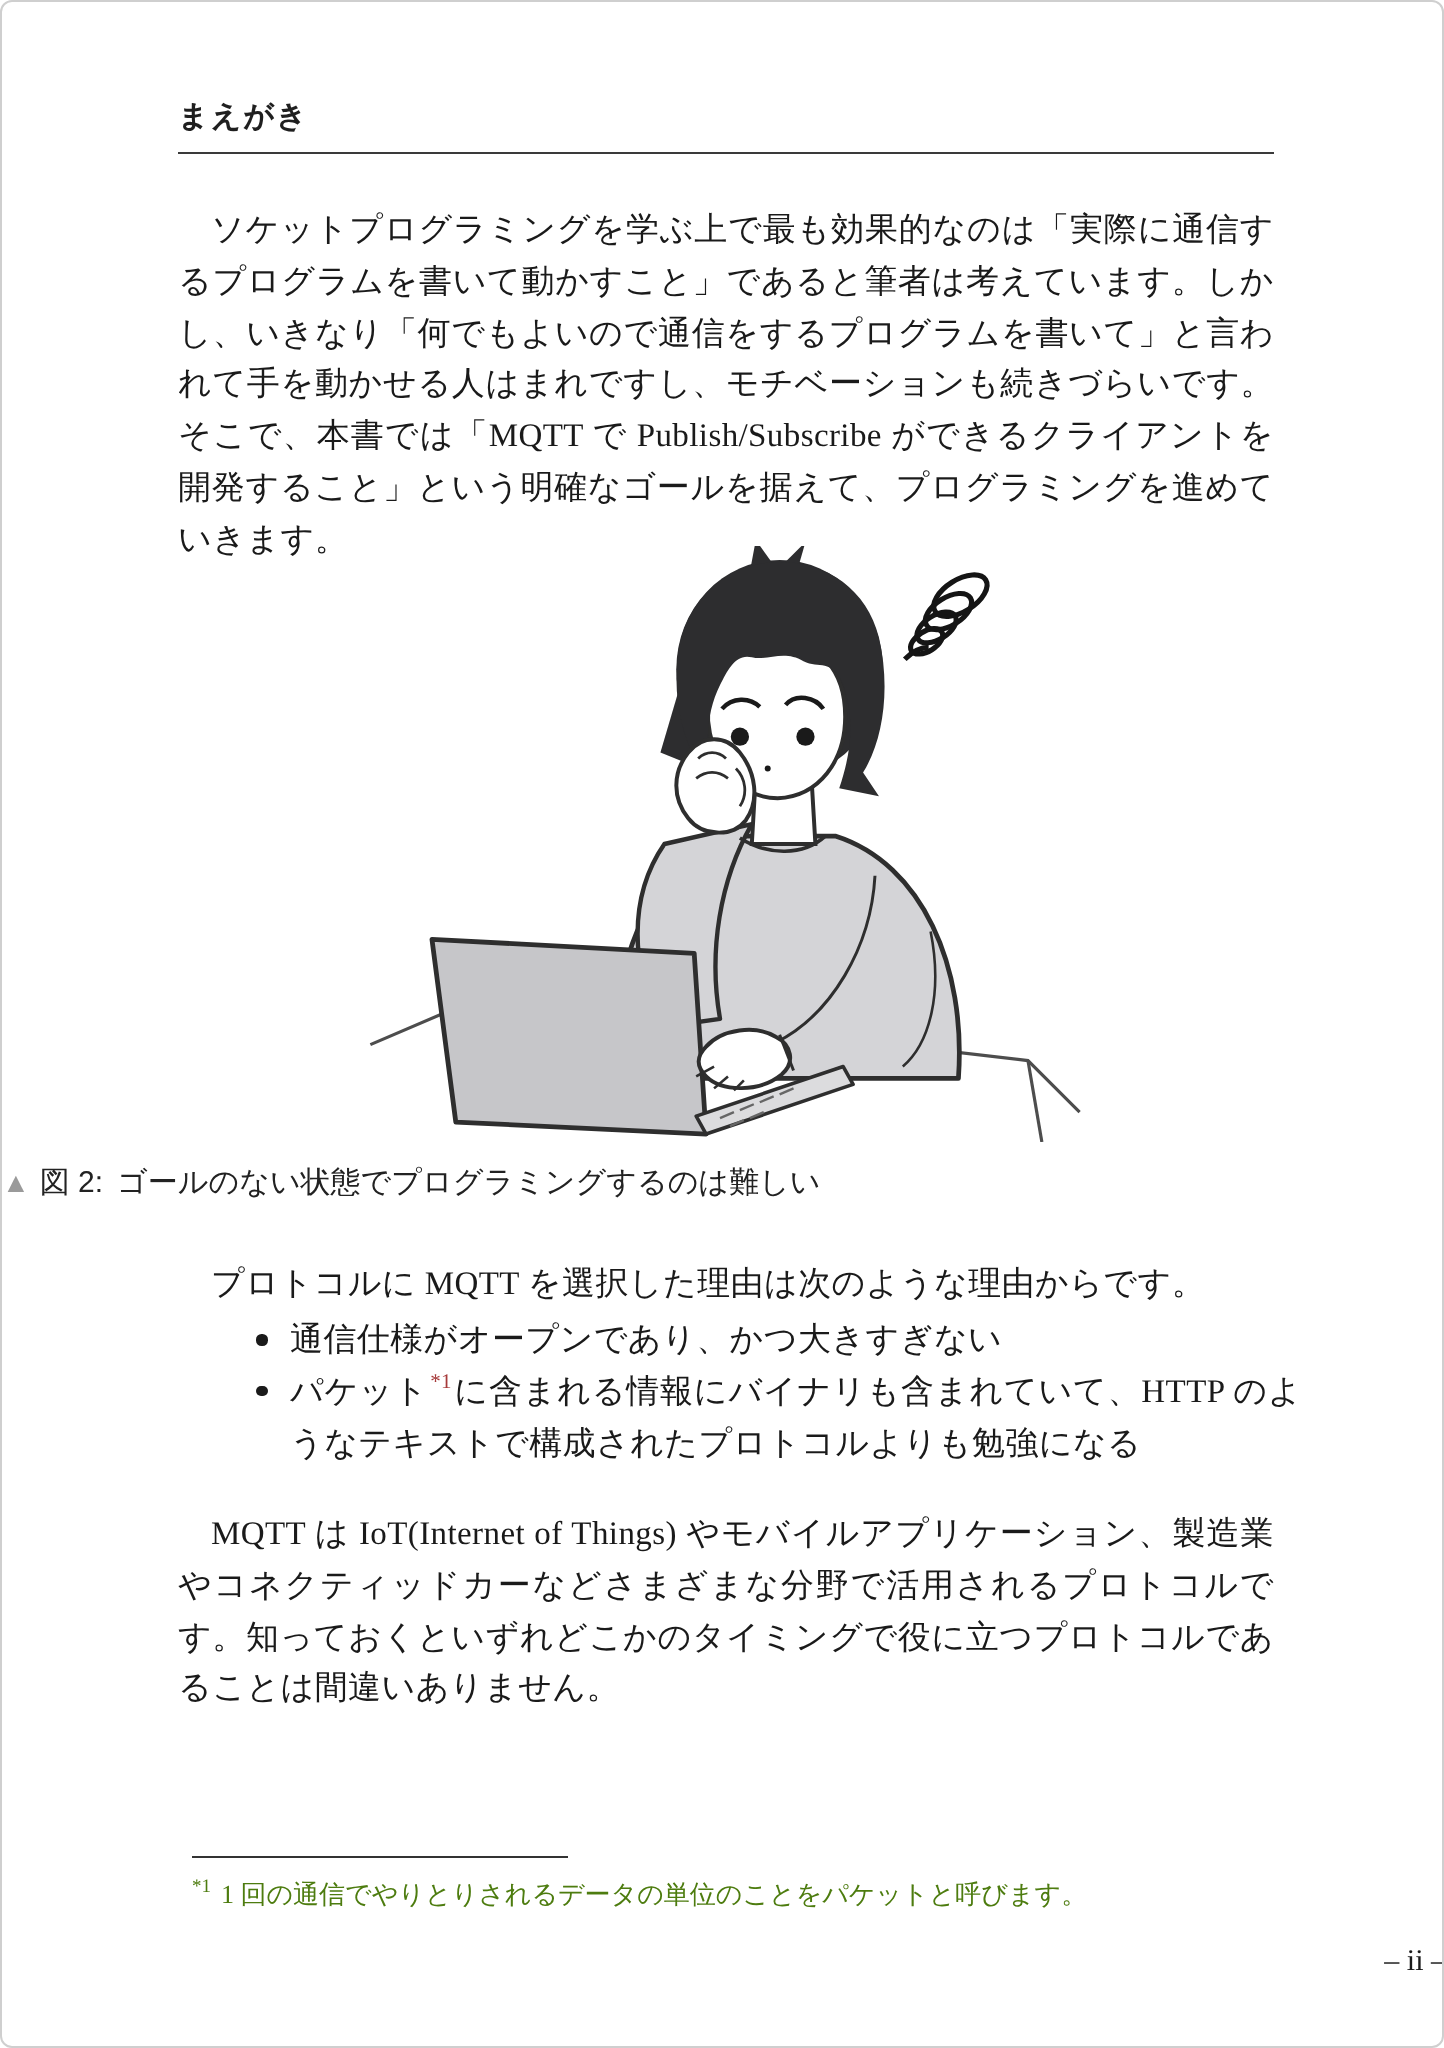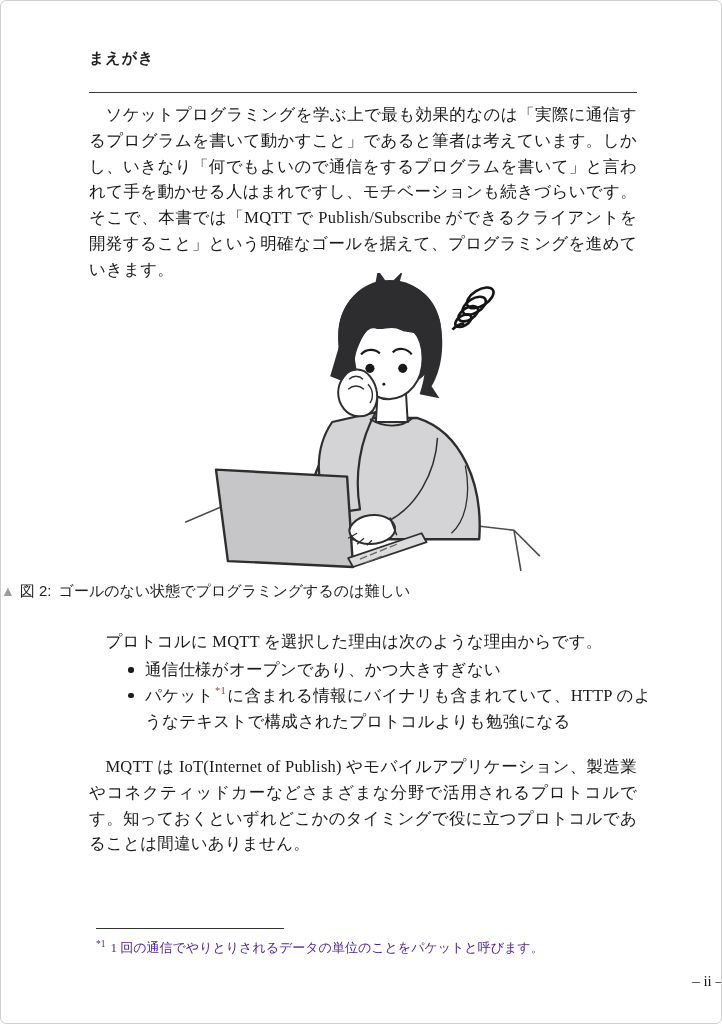--- a/index.html
+++ b/index.html
@@ -6,21 +6,21 @@
   .page {
     position:relative; width:722px; height:1024px; margin:0 auto;
     background:#ffffff; border:1px solid #cfcfcf; border-radius:6px;
     box-sizing:border-box; overflow:hidden;
     color:#1a1a1a;
     font-family:"Liberation Serif","DejaVu Serif",serif;
   }
   
   .header {
     position:absolute; top:48px; left:88px; width:548px;
-    border-bottom:1.5px solid #3a3a3a; padding-bottom:24px;
+    border-bottom:1.5px solid #3a3a3a; padding-bottom:8px;
   }
   .header-title {
     font-family:"Liberation Sans","DejaVu Sans",sans-serif;
     font-size:15px; font-weight:600; color:#1f1f1f; letter-spacing:1px;
   }
   
   .body-par {
     position:absolute; left:88px; width:548px; margin:0;
     font-size:16.5px; line-height:25.8px; text-align:justify;
     text-indent:1em; letter-spacing:0.2px;
@@ -52,21 +52,21 @@
     color:#a63a3a; font-size:10.5px; vertical-align:super; line-height:0;
     margin:0 1px;
   }
   
   .footnote-rule {
     position:absolute; top:927px; left:95px; width:188px;
     border-top:1.2px solid #333;
   }
   .footnote {
     position:absolute; top:934px; left:95px; width:545px;
-    font-size:13px; line-height:18px; color:#4c1d95;
+    font-size:13px; line-height:18px; color:#4d7c0f;
   }
   .footnote sup { font-size:9.5px; margin-right:5px; }
   
   .pageno {
     position:absolute; top:972px; left:0; width:722px; text-align:right;
     font-size:15px; color:#1a1a1a;
   }
 </style>
 </head>
 <body>
@@ -147,21 +147,21 @@
 
   <ul class="bullets">
     <li>
       <span>通信仕様がオープンであり、かつ大きすぎない</span>
     </li>
     <li>
       <span>パケット</span><sup class="fnref">*1</sup><span>に含まれる情報にバイナリも含まれていて、HTTP のようなテキストで構成されたプロトコルよりも勉強になる</span>
     </li>
   </ul>
 
-  <p class="body-par p3">MQTT は IoT(Internet of Publish) やモバイルアプリケーション、製造業やコネクティッドカーなどさまざまな分野で活用されるプロトコルです。知っておくといずれどこかのタイミングで役に立つプロトコルであることは間違いありません。</p>
+  <p class="body-par p3">MQTT は IoT(Internet of Things) やモバイルアプリケーション、製造業やコネクティッドカーなどさまざまな分野で活用されるプロトコルです。知っておくといずれどこかのタイミングで役に立つプロトコルであることは間違いありません。</p>
 
   <div class="footnote-rule"></div>
   <div class="footnote">
     <sup>*1</sup><span>1 回の通信でやりとりされるデータの単位のことをパケットと呼びます。</span>
   </div>
 
   <div class="pageno">– ii –</div>
 
 </div>
 

